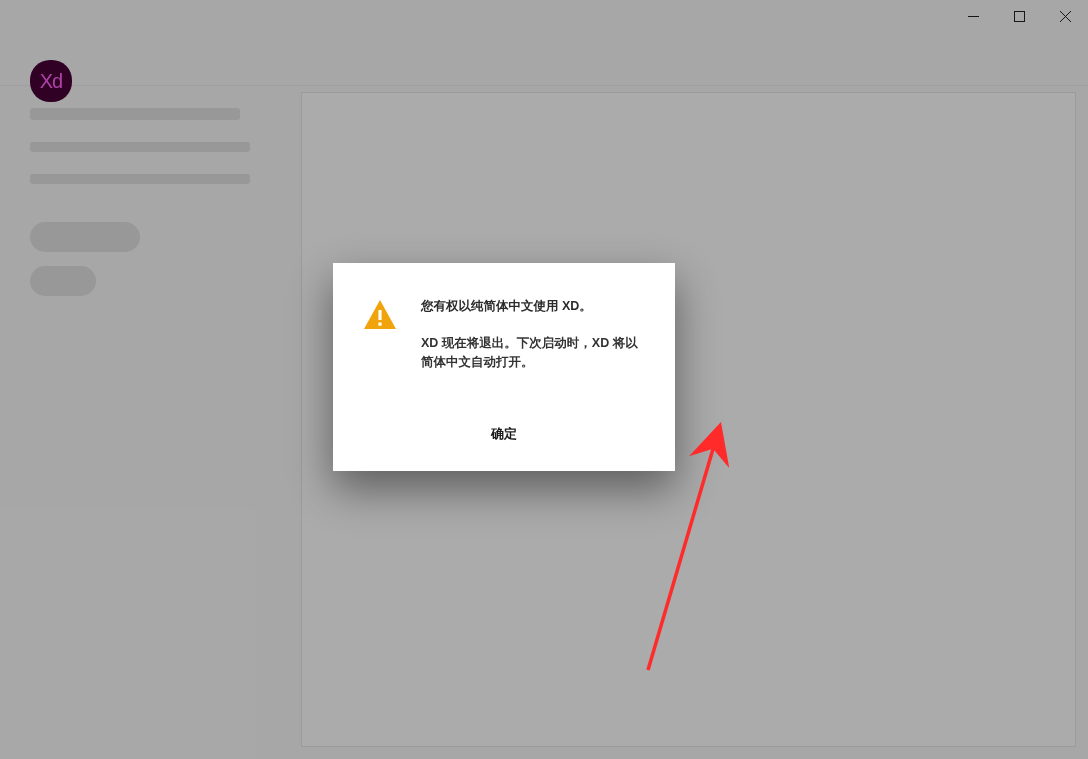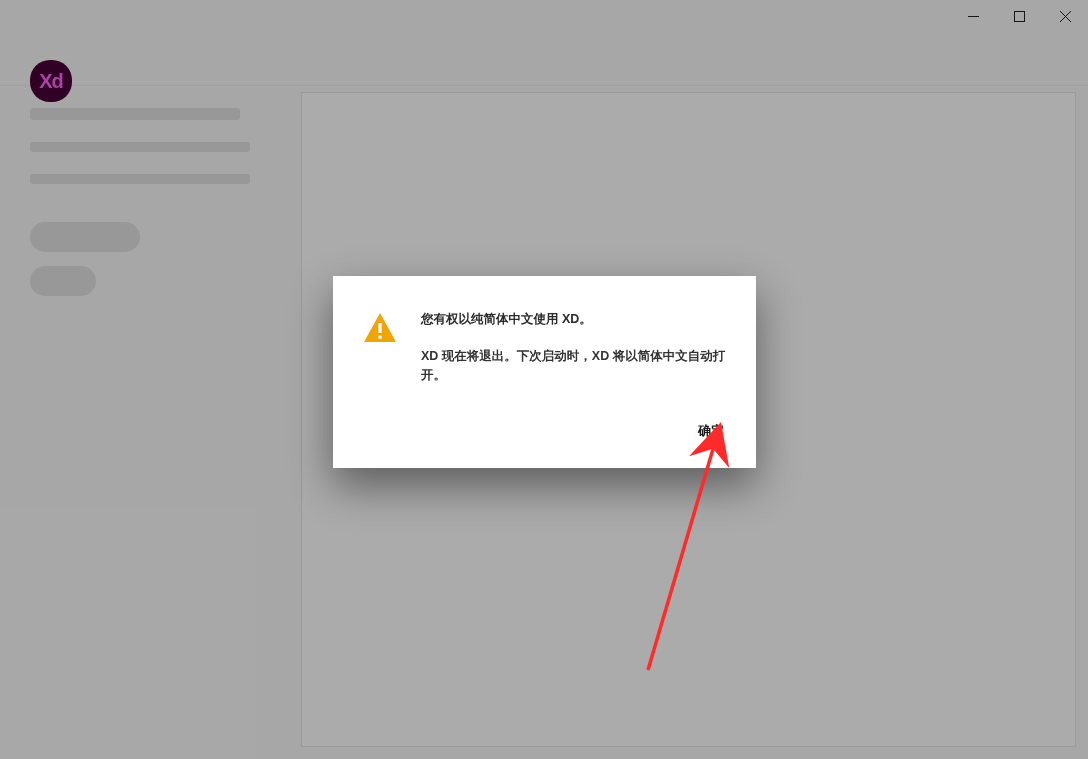--- a/index.html
+++ b/index.html
@@ -47,21 +47,21 @@
     }
     .xd-logo {
       width: 42px;
       height: 42px;
       background: #470137;
       border-radius: 20px;
       display: flex;
       align-items: center;
       justify-content: center;
       color: #FF61F6;
-      font-weight: 700;
+      font-weight: 400;
       font-size: 20px;
       letter-spacing: -1px;
       margin-top: 44px;
     }
     .body-row {
       display: flex;
       height: calc(759px - 86px);
     }
     .sidebar {
       width: 295px;
@@ -88,22 +88,22 @@
     .canvas-inner {
       width: 100%;
       height: 100%;
       border: 1px solid #e5e5e5;
       background: #fdfdfd;
     }
     
     .dialog {
       position: absolute;
       left: 333px;
-      top: 276px;
-      width: 423px;
+      top: 263px;
+      width: 342px;
       background: #fff;
       box-shadow: 0 18px 40px rgba(0,0,0,0.45);
       z-index: 10;
       padding: 34px 28px 22px 28px;
     }
     .dialog-row {
       display: flex;
       gap: 22px;
     }
     .warn-icon {
@@ -122,22 +122,22 @@
     .dialog-title {
       font-weight: 700;
       margin-bottom: 18px;
     }
     .dialog-body {
       color: #333;
       font-weight: bold;
     }
     .dialog-actions {
       display: flex;
-      justify-content: flex-end;
-      margin-top: 32px;
+      justify-content: center;
+      margin-top: 48px;
     }
     .ok-btn {
       background: transparent;
       border: none;
       font-size: 13px;
       color: #1a1a1a;
       font-weight: 600;
       cursor: pointer;
       padding: 6px 4px;
     }

